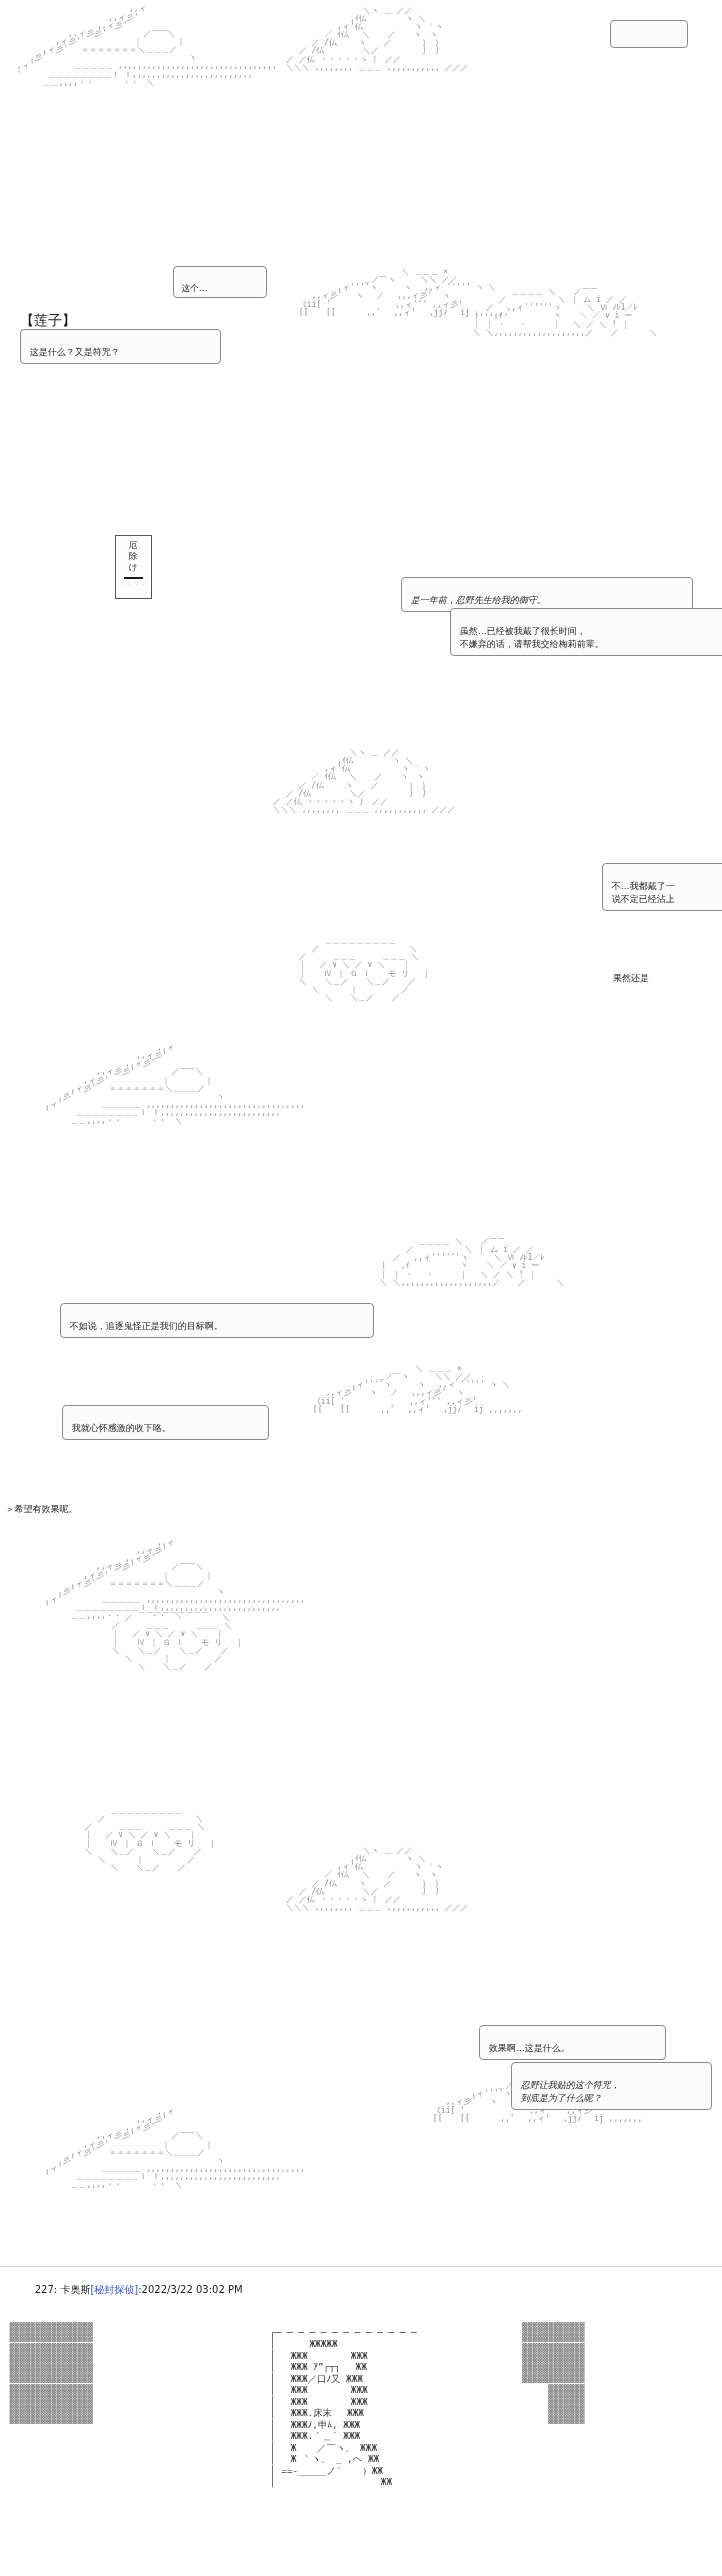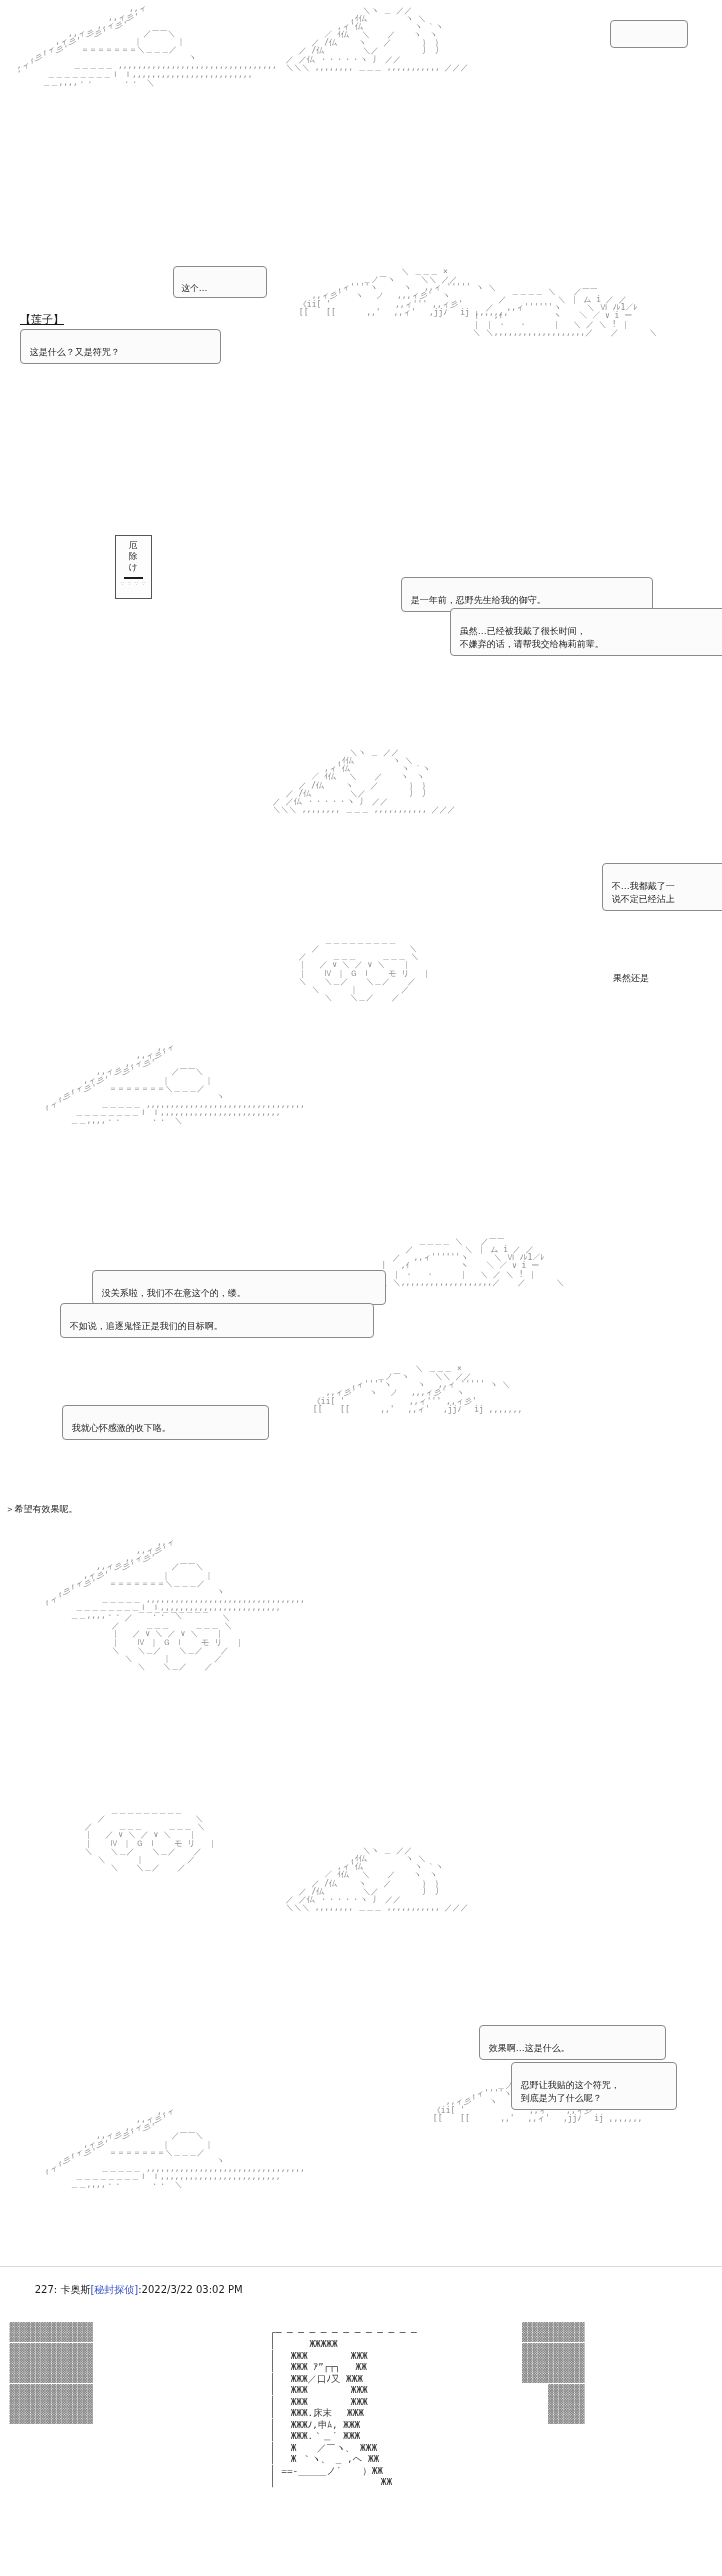--- a/index.html
+++ b/index.html
@@ -54,24 +54,23 @@
     font-family:"DejaVu Sans","Liberation Sans",sans-serif;
     font-size:9px;
     color:#222;
     white-space:pre;
   }
 
   
   .nametag{
     position:absolute;
     font-family:"DejaVu Sans","Liberation Sans",sans-serif;
-    font-size:11px;
+    font-size:14px;
     color:#1a1a1a;
     white-space:pre;
-    text-decoration:underline;
   }
 
   
   .charm{
     position:absolute;
     box-sizing:border-box;
     border:0.7px solid #555;
     background:#fdfdfd;
     text-align:center;
     font-family:"DejaVu Sans","Liberation Sans",sans-serif;
@@ -169,21 +168,21 @@
   </div>
 
   <div class="charm" style="left:115px;top:535px;width:37px;height:64px;">
     <div>厄</div>
     <div>除</div>
     <div>け</div>
     <div class="cbar"></div>
     <div class="cmini">∵ ∵ ∵ ∵</div>
   </div>
 
-  <div class="bubble" style="left:401px;top:577px;width:252px;">
+  <div class="bubble" style="left:401px;top:577px;width:292px;font-style:italic;">
     <span>是一年前，忍野先生给我的御守。</span>
   </div>
 
   <div class="bubble" style="left:450px;top:608px;width:281px;">
     <span>虽然…已经被我戴了很长时间，
 不嫌弃的话，请帮我交给梅莉前辈。</span>
   </div>
 
   <div class="aa light" style="left:268px;top:749px;font-size:8px;"> 　 　 　 　 　 　 ＼ヽ ＿ ／／
  　 　 　 　 　 ,ｲ仏　 　 　 ヽ ＼
@@ -248,23 +247,20 @@
 
   <div class="aa light" style="left:107px;top:1606px;font-size:8px;"> 　 　 ＿＿＿＿＿＿＿＿＿
  　 ／　 　 　 　 　 　 　 ＼
  ／　 　 ＿＿＿　 　 ＿＿＿ ＼
  ｜　 ／ ∨ ＼ ／ ∨ ＼ 　 ｜
  ｜ 　 Ⅳ ｜ Ｇ Ⅰ 　 モ リ 　｜
  ＼ 　 ＼＿／ 　 ＼＿／ 　 ／
  　 ＼ 　 　 ｜ 　 　 　 ／
  　 　 ＼ 　 ＼＿／ 　 ／</div>
 
-  <div class="bubble" style="left:92px;top:1270px;width:294px;">
-    <span>没关系啦，我们不在意这个的，缕。</span>
-  </div>
 
   <div class="bubble" style="left:60px;top:1303px;width:314px;">
     <span>不如说，追逐鬼怪正是我们的目标啊。</span>
   </div>
 
   <div class="bubble" style="left:62px;top:1405px;width:207px;">
     <span>我就心怀感激的收下咯。</span>
   </div>
 
   <div class="plain-line" style="left:5.4px;top:1503px;">＞希望有效果呢。</div>
@@ -302,21 +298,21 @@
  　 　 ,ィ彡'　 ＝＝＝＝＝＝＝＼＿＿＿／
  　 ,彡'　 　 　 　 　 　 　 　 　 　 　 ヽ
  ,ィ'　 　 　 ＿＿＿＿＿ ,,,,,,,,,,,,,,,,,,,,,,,,,,,,,,,,,
  '　 　 ＿＿＿＿＿＿＿＿Ｉ Ｉ,,,,,,,,,,,,,,,,,,,,,,,,,
  　 　 ＿＿,,,,・・　　　 ・・　＼</div>
 
   <div class="bubble" style="left:479px;top:2025px;width:187px;">
     <span>效果啊…这是什么。</span>
   </div>
 
-  <div class="bubble" style="left:511px;top:2062px;width:166px;">
+  <div class="bubble" style="left:511px;top:2062px;width:201px;font-style:italic;">
     <span>忍野让我贴的这个符咒，
 到底是为了什么呢？</span>
   </div>
 
   <div class="divider" style="top:2266px;"></div>
 
   <div class="postmeta" style="left:22px;top:2272px;">
     <span class="num">227</span><span>: </span><span class="handle">卡奥斯</span><span class="tripname">[秘封探侦]</span><span class="date">:2022/3/22 03:02 PM</span>
   </div>
 

